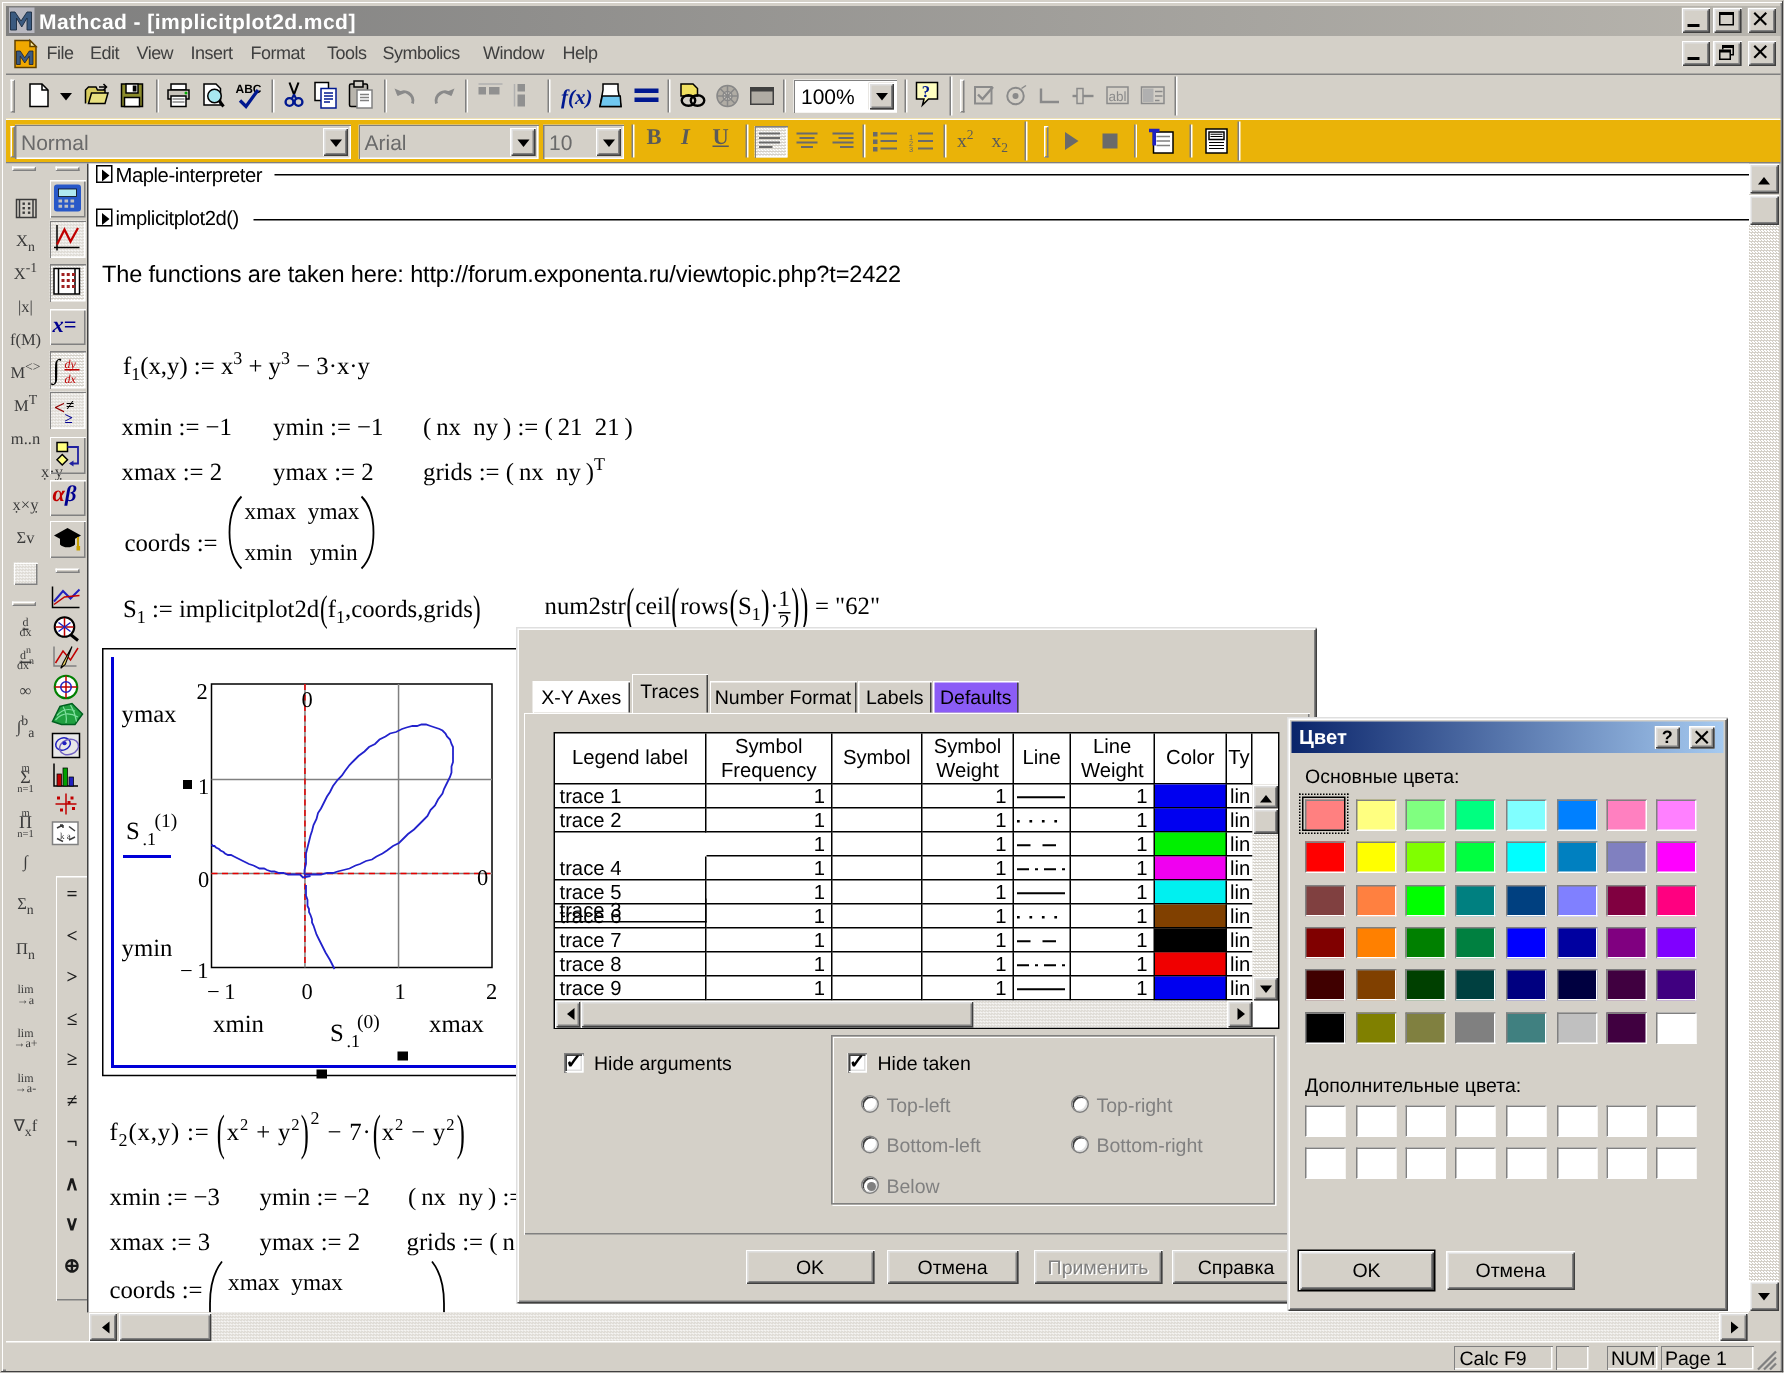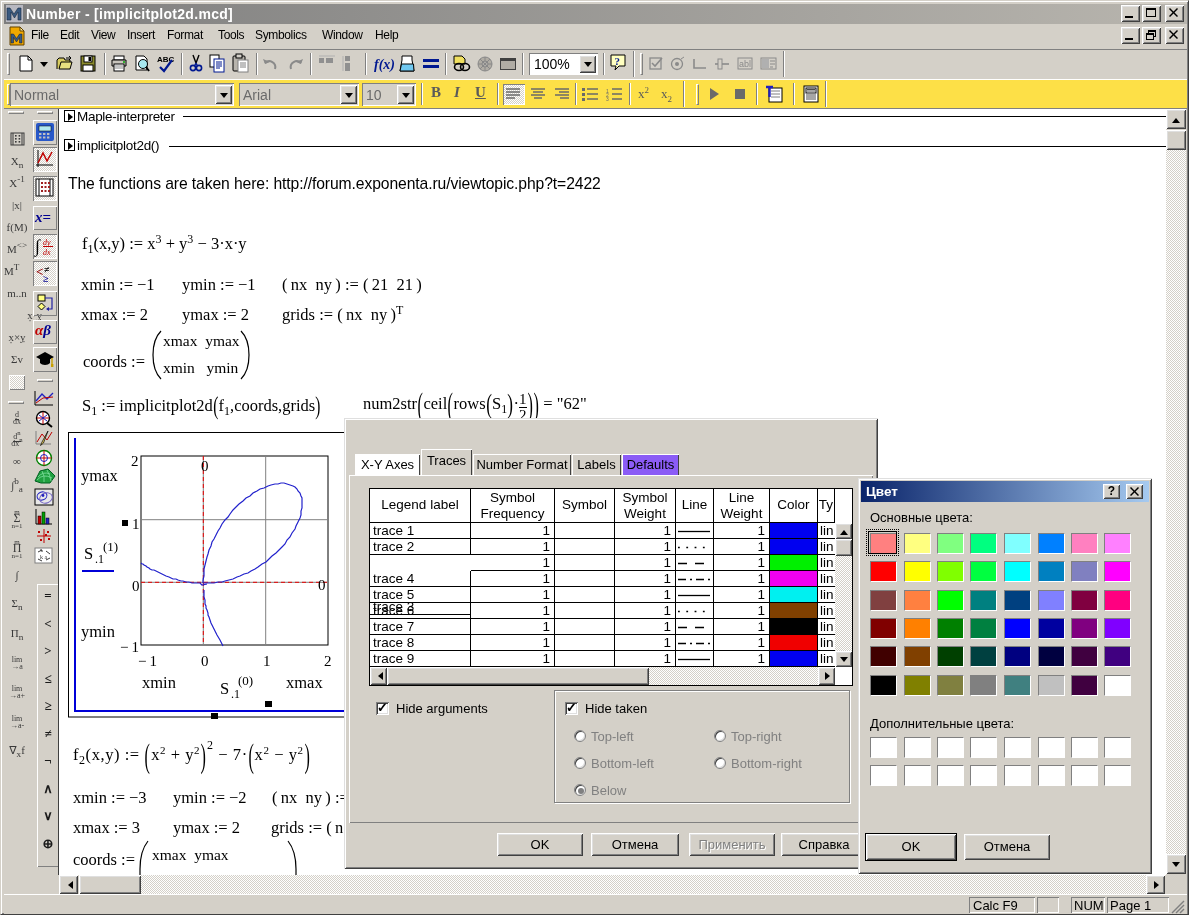--- a/index.html
+++ b/index.html
@@ -12,21 +12,21 @@
 .raised1{box-shadow:inset 1px 1px 0 #fff,inset -1px -1px 0 #808080;background:#d4d0c8;}
 .sunken1{box-shadow:inset 1px 1px 0 #808080,inset -1px -1px 0 #fff;}
 .etchv{border-left:1px solid #808080;border-right:1px solid #fff;width:2px;}
 .grip{border-top:1px solid #fff;border-left:1px solid #fff;border-bottom:1px solid #808080;border-right:1px solid #808080;}
 .ib{display:inline-block;}
 .ddbtn{position:absolute;right:2px;top:2px;bottom:2px;width:17px;background:#d4d0c8;
  box-shadow:inset 1px 1px 0 #fff,inset -1px -1px 0 #404040,inset 2px 2px 0 #dfdfdf,inset -2px -2px 0 #808080;}
 .ddbtn:after{content:"";position:absolute;left:50%;top:50%;margin:-2px 0 0 -4px;border:4px solid transparent;border-top:5px solid #000;}
 .serif{font-family:"Liberation Serif",serif;}
 svg{position:absolute;overflow:visible;}
-.menuitem{color:#000000;font-size:12px;letter-spacing:-0.35px;}
+.menuitem{color:#404040;font-size:12px;letter-spacing:-0.35px;}
 .dlg{background:#d4d0c8;box-shadow:inset 1px 1px 0 #dfdfdf,inset -1px -1px 0 #404040,inset 2px 2px 0 #fff,inset -2px -2px 0 #808080;}
 .btn{background:#d4d0c8;box-shadow:inset 1px 1px 0 #fff,inset -1px -1px 0 #404040,inset 2px 2px 0 #dfdfdf,inset -2px -2px 0 #808080;
  font-size:13px;color:#000;text-align:center;}
 .dither{background:repeating-conic-gradient(#fff 0% 25%,#d4d0c8 0% 50%) 0 0/2px 2px;}
 .cb{width:13px;height:13px;background:#fff;box-shadow:inset 1px 1px 0 #808080,inset -1px -1px 0 #fff,inset 2px 2px 0 #404040,inset -2px -2px 0 #dfdfdf;}
 .check:after{content:"✓";position:absolute;left:1px;top:-2px;font-weight:bold;font-size:13px;color:#000;}
 .radio{width:12px;height:12px;border-radius:50%;background:#fff;border:1px solid #808080;box-shadow:inset 1px 1px 0 #404040,inset -1px -1px 0 #dfdfdf;}
 .arrow-up:after{content:"";position:absolute;left:50%;top:50%;margin:-5px 0 0 -4px;border:4px solid transparent;border-bottom:5px solid #000;}
 .arrow-dn:after{content:"";position:absolute;left:50%;top:50%;margin:-2px 0 0 -4px;border:4px solid transparent;border-top:5px solid #000;}
 .arrow-lf:after{content:"";position:absolute;left:50%;top:50%;margin:-4px 0 0 -5px;border:4px solid transparent;border-right:5px solid #000;}
@@ -36,21 +36,21 @@
 .bp2{display:inline-block;transform:scaleY(1.45) scaleX(0.9);transform-origin:center;font-size:19px;vertical-align:-1px;font-weight:normal;}
 </style></head>
 <body>
 <div id="win">
 
 <div class="abs" style="left:3px;top:3px;width:1183px;height:20px;background:linear-gradient(to right,#7e7e7e,#b8b5ae);">
   <svg class="abs" style="left:2px;top:1px;" width="17" height="17" viewBox="0 0 17 17">
     <rect x="0" y="0" width="17" height="17" fill="#b8b8c0"></rect>
     <path d="M1 15 L1 3 L4 3 L8 9 L12 3 L15 3 L15 15 L12 15 L12 7 L8.5 13 L5 7 L5 15 Z" fill="#3a5a80" stroke="#1a2a40" stroke-width="0.6"></path>
   </svg>
-  <span class="abs" style="left:22px;top:2px;font-size:14px;font-weight:bold;color:#fff;letter-spacing:0.3px;">Number - [implicitplot2d.mcd]</span>
+  <span class="abs" style="left:22px;top:2px;font-size:14px;font-weight:bold;color:#fff;letter-spacing:0.3px;">Mathcad - [implicitplot2d.mcd]</span>
   <div class="abs raised" style="left:1117px;top:1px;width:19px;height:17px;">
         <div class="abs" style="left:4px;top:11px;width:8px;height:2px;background:#000;"></div>
       </div>
   <div class="abs raised" style="left:1138px;top:1px;width:19px;height:17px;">
         <div class="abs" style="left:4px;top:3px;width:10px;height:9px;border:1px solid #000;border-top:2px solid #000;"></div>
       </div>
   <div class="abs raised" style="left:1161px;top:1px;width:19px;height:17px;">
         <svg width="9" height="9" viewBox="0 0 9 9" style="position:absolute;left:4px;top:3px;">
           <path d="M1 0 L4.5 3.5 L8 0 L9 1 L5.5 4.5 L9 8 L8 9 L4.5 5.5 L1 9 L0 8 L3.5 4.5 L0 1 Z" fill="#000"></path>
         </svg>
@@ -215,21 +215,21 @@
         <text x="2" y="10" font-size="9" fill="#8a8a8a" font-family="Liberation Sans">abl</text>
       </svg>
   <svg class="abs" style="left:756px;top:7px;" width="18" height="14" viewBox="0 0 18 14">
         <rect x="1" y="1" width="15" height="11" fill="none" stroke="#8a8a8a"></rect>
         <rect x="2" y="2" width="7" height="9" fill="#b0b0b0"></rect>
         <path d="M10 4 h5 M10 7 h5 M10 10 h3" stroke="#8a8a8a"></path>
       </svg>
   <div class="abs etchv" style="left:779px;top:1px;height:26px;"></div>
 </div>
 
-<div id="tb2" class="abs" style="left:3px;top:78px;width:1183px;height:29px;background:#fde047;border-top:1px solid #fff;">
+<div id="tb2" class="abs" style="left:3px;top:78px;width:1183px;height:29px;background:#eab308;border-top:1px solid #fff;">
   <div class="abs grip" style="left:3px;top:4px;width:3px;height:21px;"></div>
   <div class="abs sunken1" style="left:6px;top:3px;width:224px;height:23px;background:#d4d0c8;">
     <span class="abs" style="left:4px;top:4px;font-size:14px;color:#6a6a6a;">Normal</span>
     <div class="ddbtn"></div>
   </div>
   <div class="abs sunken1" style="left:235px;top:3px;width:120px;height:23px;background:#d4d0c8;">
     <span class="abs" style="left:4px;top:4px;font-size:14px;color:#6a6a6a;">Arial</span>
     <div class="ddbtn"></div>
   </div>
   <div class="abs sunken1" style="left:358px;top:3px;width:54px;height:23px;background:#d4d0c8;">
@@ -302,21 +302,21 @@
             <rect x="7.6" y="5" width="1.6" height="1.6"></rect>
             <rect x="4" y="8" width="1.6" height="1.6"></rect>
             <rect x="7.6" y="8" width="1.6" height="1.6"></rect>
           </g>
         </svg>
 <div class="abs" style="left:0;top:36px;width:26px;text-align:center;font-size:11px;color:#3a3a3a;">X<sub>n</sub></div>
 <div class="abs" style="left:0;top:58px;width:26px;text-align:center;font-size:11px;color:#3a3a3a;">X<sup>-1</sup></div>
 <div class="abs" style="left:0;top:80px;width:26px;text-align:center;font-size:11px;color:#3a3a3a;">|x|</div>
 <div class="abs" style="left:0;top:102px;width:26px;text-align:center;font-size:11px;color:#3a3a3a;">f(M)</div>
 <div class="abs" style="left:0;top:124px;width:26px;text-align:center;font-size:11px;color:#3a3a3a;">M<sup>&lt;&gt;</sup></div>
-<div class="abs" style="left:0;top:146px;width:26px;font-size:11px;color:#3a3a3a;">M<sup>T</sup></div>
+<div class="abs" style="left:0;top:146px;width:26px;text-align:center;font-size:11px;color:#3a3a3a;">M<sup>T</sup></div>
 <div class="abs" style="left:0;top:168px;width:26px;text-align:center;font-size:11px;color:#3a3a3a;">m..n</div>
 <div class="abs" style="left:12px;top:190px;width:26px;text-align:right;font-size:11px;color:#3a3a3a;">x̣·ỵ</div>
 <div class="abs" style="left:0;top:212px;width:26px;text-align:center;font-size:11px;color:#3a3a3a;">x̣×ỵ</div>
 <div class="abs" style="left:0;top:234px;width:26px;text-align:center;font-size:11px;color:#3a3a3a;">Σv</div>
 <div class="abs dither raised1" style="left:5px;top:256px;width:16px;height:15px;"></div>
 <div class="abs grip" style="left:4px;top:282px;width:16px;height:3px;"></div>
 <div class="abs" style="left:5px;top:292px;font-size:8px;color:#3a3a3a;text-align:center;width:16px;line-height:7px;"><span style="border-bottom:1px solid #3a3a3a;">d</span><br>dx</div>
 <div class="abs" style="left:4px;top:314px;font-size:8px;color:#3a3a3a;text-align:center;width:18px;line-height:7px;"><span style="border-bottom:1px solid #3a3a3a;">d<sup>n</sup></span><br>dx<sup>n</sup></div>
 <div class="abs" style="left:0;top:336px;width:26px;text-align:center;font-size:11px;color:#3a3a3a;">∞</div>
 <div class="abs" style="left:0;top:360px;width:26px;text-align:center;font-size:11px;color:#3a3a3a;">∫<sup>b</sup><sub>a</sub></div>

